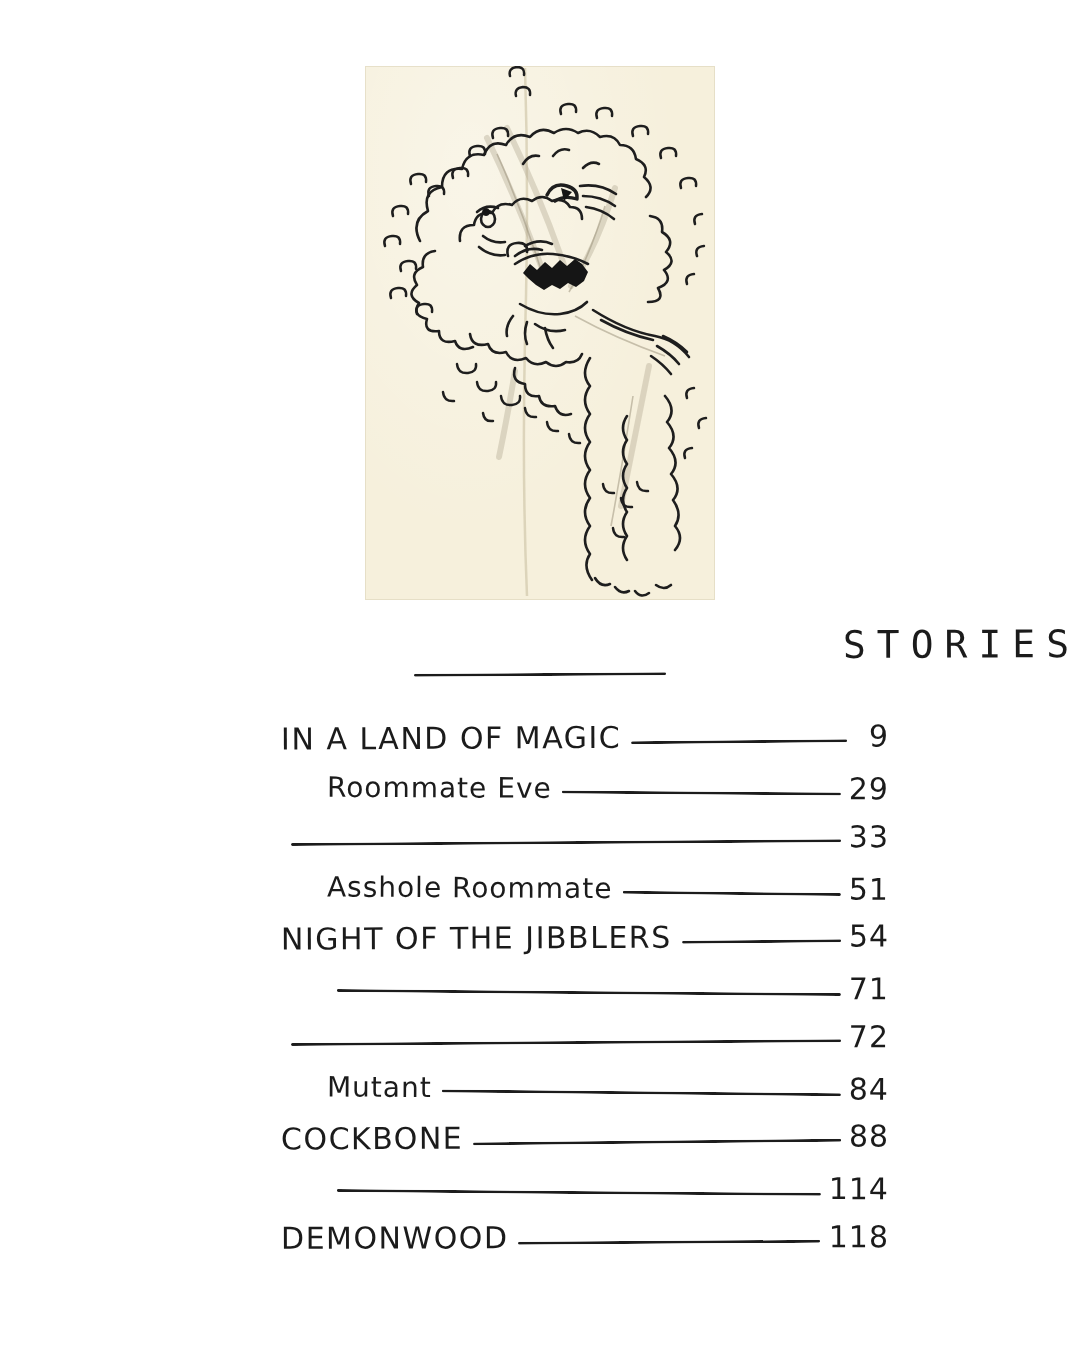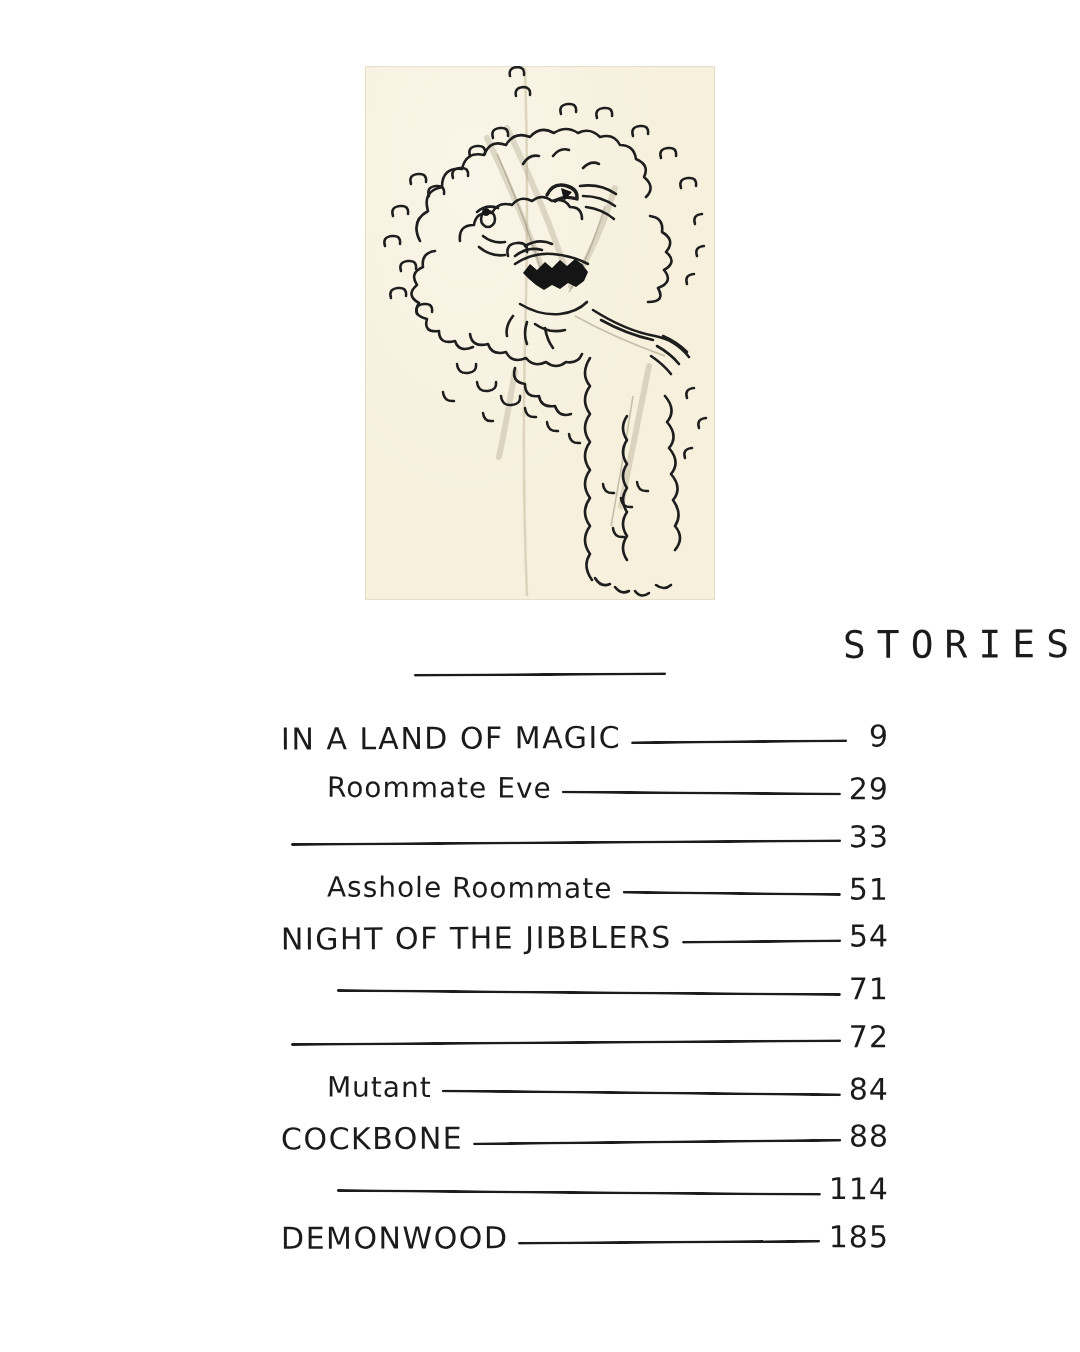--- a/index.html
+++ b/index.html
@@ -261,17 +261,17 @@
     </div>
 
     <div class="toc-row sub">
       <span class="leader"></span>
       <span class="pagenum">114</span>
     </div>
 
     <div class="toc-row caps">
       <span class="label">DEMONWOOD</span>
       <span class="leader"></span>
-      <span class="pagenum">185</span>
+      <span class="pagenum">118</span>
     </div>
 
   </div>
 </div>
 
 </body></html>

